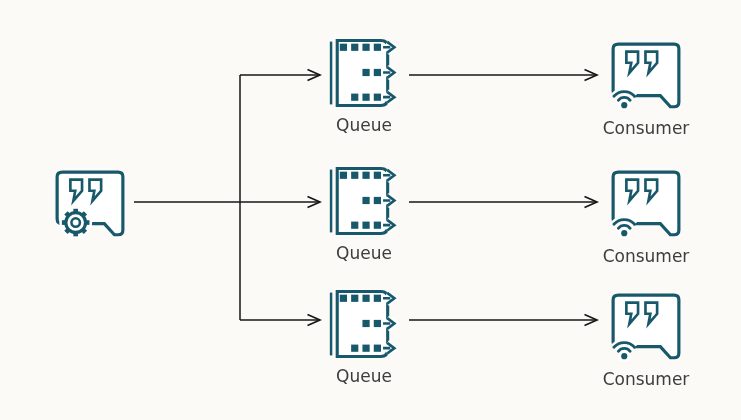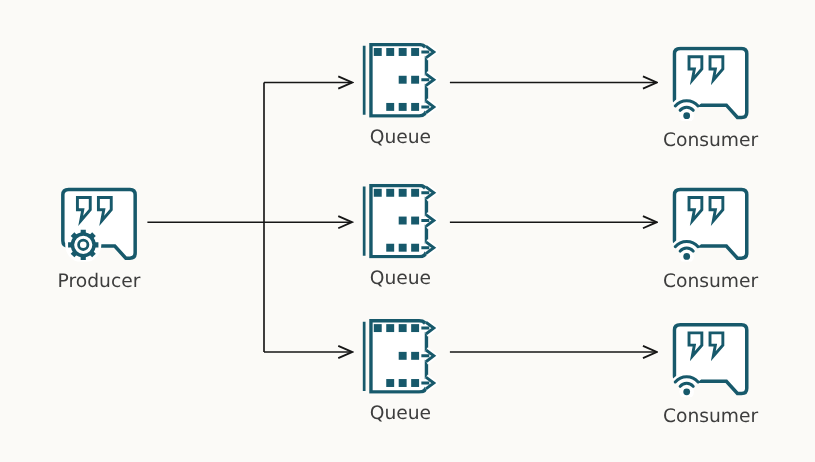--- a/index.html
+++ b/index.html
@@ -133,21 +133,20 @@
       <path d="M409 75 H597" marker-end="url(#arrow)"></path>
       <path d="M409 202 H597" marker-end="url(#arrow)"></path>
       <path d="M409 320 H597" marker-end="url(#arrow)"></path>
     </g>
   </svg>
 
   <div class="node" id="n-producer">
     <svg class="icon" width="70" height="68" viewBox="0 0 66 64">
         <use href="#sym-producer"></use>
       </svg>
-    <div class="label">Producer</div>
   </div>
 
   <div class="node" id="n-queue-1">
     <svg class="icon" width="70" height="68" viewBox="0 0 68 66">
         <use href="#sym-queue"></use>
       </svg>
     <div class="label">Queue</div>
   </div>
 
   <div class="node" id="n-queue-2">

